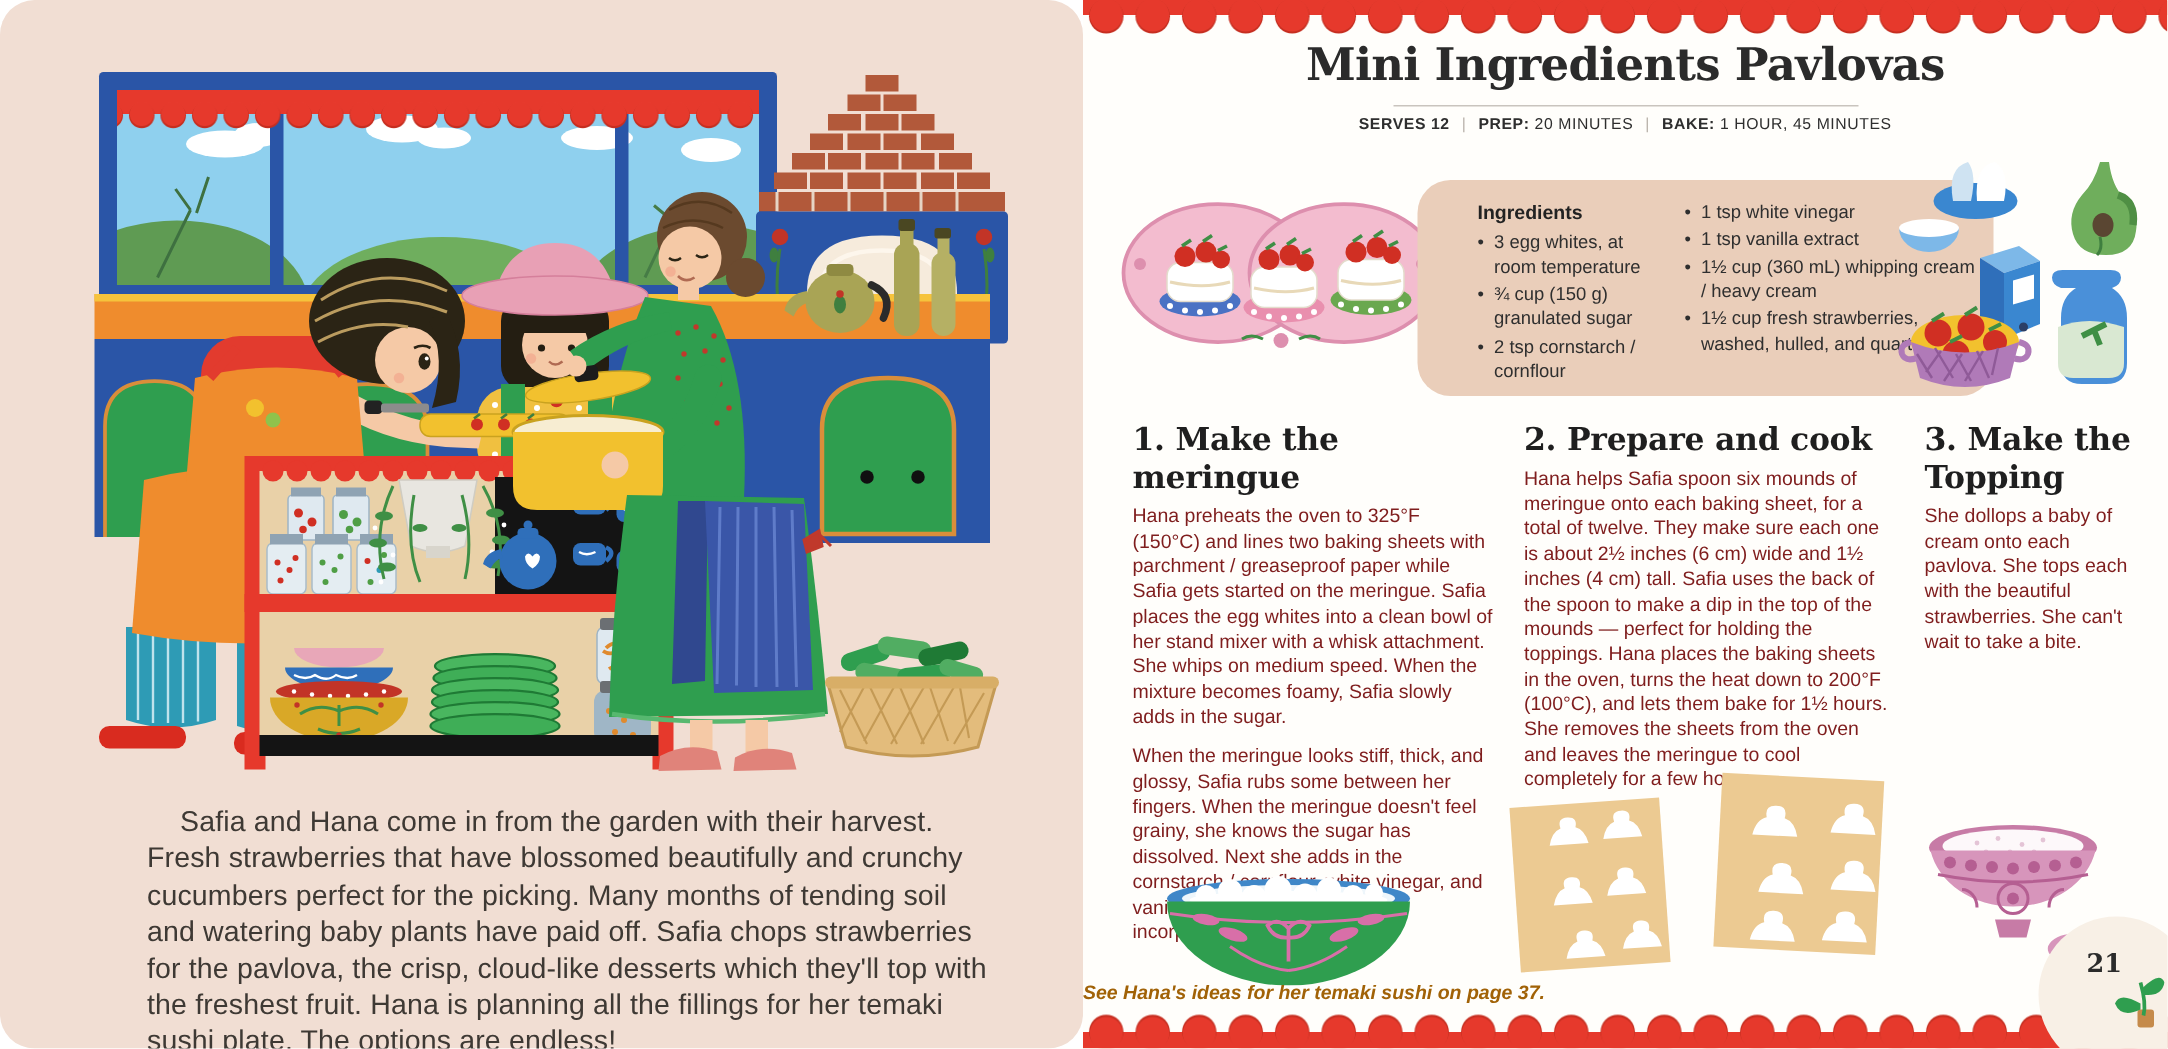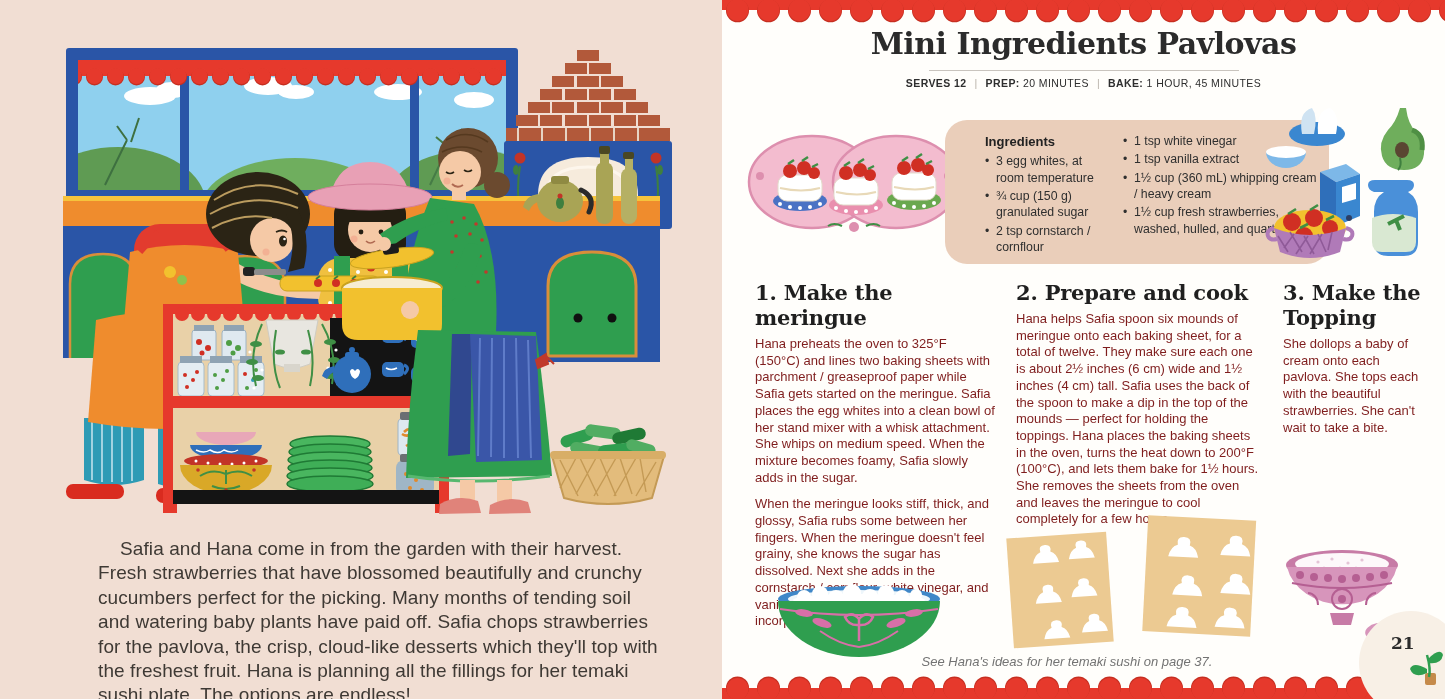--- a/index.html
+++ b/index.html
@@ -3,21 +3,21 @@
 <meta charset="utf-8">
 <style>
   html,body{margin:0;padding:0;}
   body{
     width:1445px;height:699px;overflow:hidden;position:relative;
     font-family:"Liberation Sans",sans-serif;background:#fff;
   }
   .spread{display:flex;width:1445px;height:699px;}
   
   .left-page{
-    position:relative;width:722px;height:699px;background:#f1ded3;flex:none;
+    position:relative;width:722px;height:699px;background:#f1ded3;flex:none;border-radius:23px;
   }
   .illo-wrap{position:absolute;left:60px;top:42px;width:625px;height:475px;}
   .left-paragraph{
     position:absolute;left:98px;top:518px;width:566px;
     font-size:19px;line-height:24.4px;color:#3e3934;text-indent:22px;
     letter-spacing:0.1px;
   }
   
   .right-page{
     position:relative;width:723px;height:699px;background:#fffefb;flex:none;
@@ -55,22 +55,22 @@
   }
   .step-heading{
     font-family:"DejaVu Serif",serif;font-weight:700;font-size:21px;
     color:#1f1f1f;margin:0 0 6px 0;letter-spacing:-0.2px;
   }
   .step-body p{font-size:13px;line-height:16.7px;color:#7f1d1d;margin:0 0 10px 0;}
   .bowl-green-illo{position:absolute;left:52px;top:583px;}
   .sheets-illo{position:absolute;left:283px;top:510px;}
   .bowl-pink-illo{position:absolute;left:560px;top:543px;}
   .footer-note{
-    position:absolute;left:0;bottom:30px;width:690px;text-align:center;
-    font-size:13px;font-weight:400;font-style:italic;color:#737373;
+    position:absolute;left:0;bottom:30px;width:690px;
+    font-size:13px;font-weight:700;font-style:italic;color:#a16207;
   }
   .page-badge{
     position:absolute;right:-18px;bottom:-16px;width:104px;height:104px;
     border-radius:50%;background:#f8f0e6;z-index:5;
   }
   .page-num{
     position:absolute;left:32px;top:22px;
     font-family:"DejaVu Serif",serif;font-weight:700;font-size:17px;color:#2b2b2b;
   }
   .sprout{position:absolute;left:44px;top:34px;}

